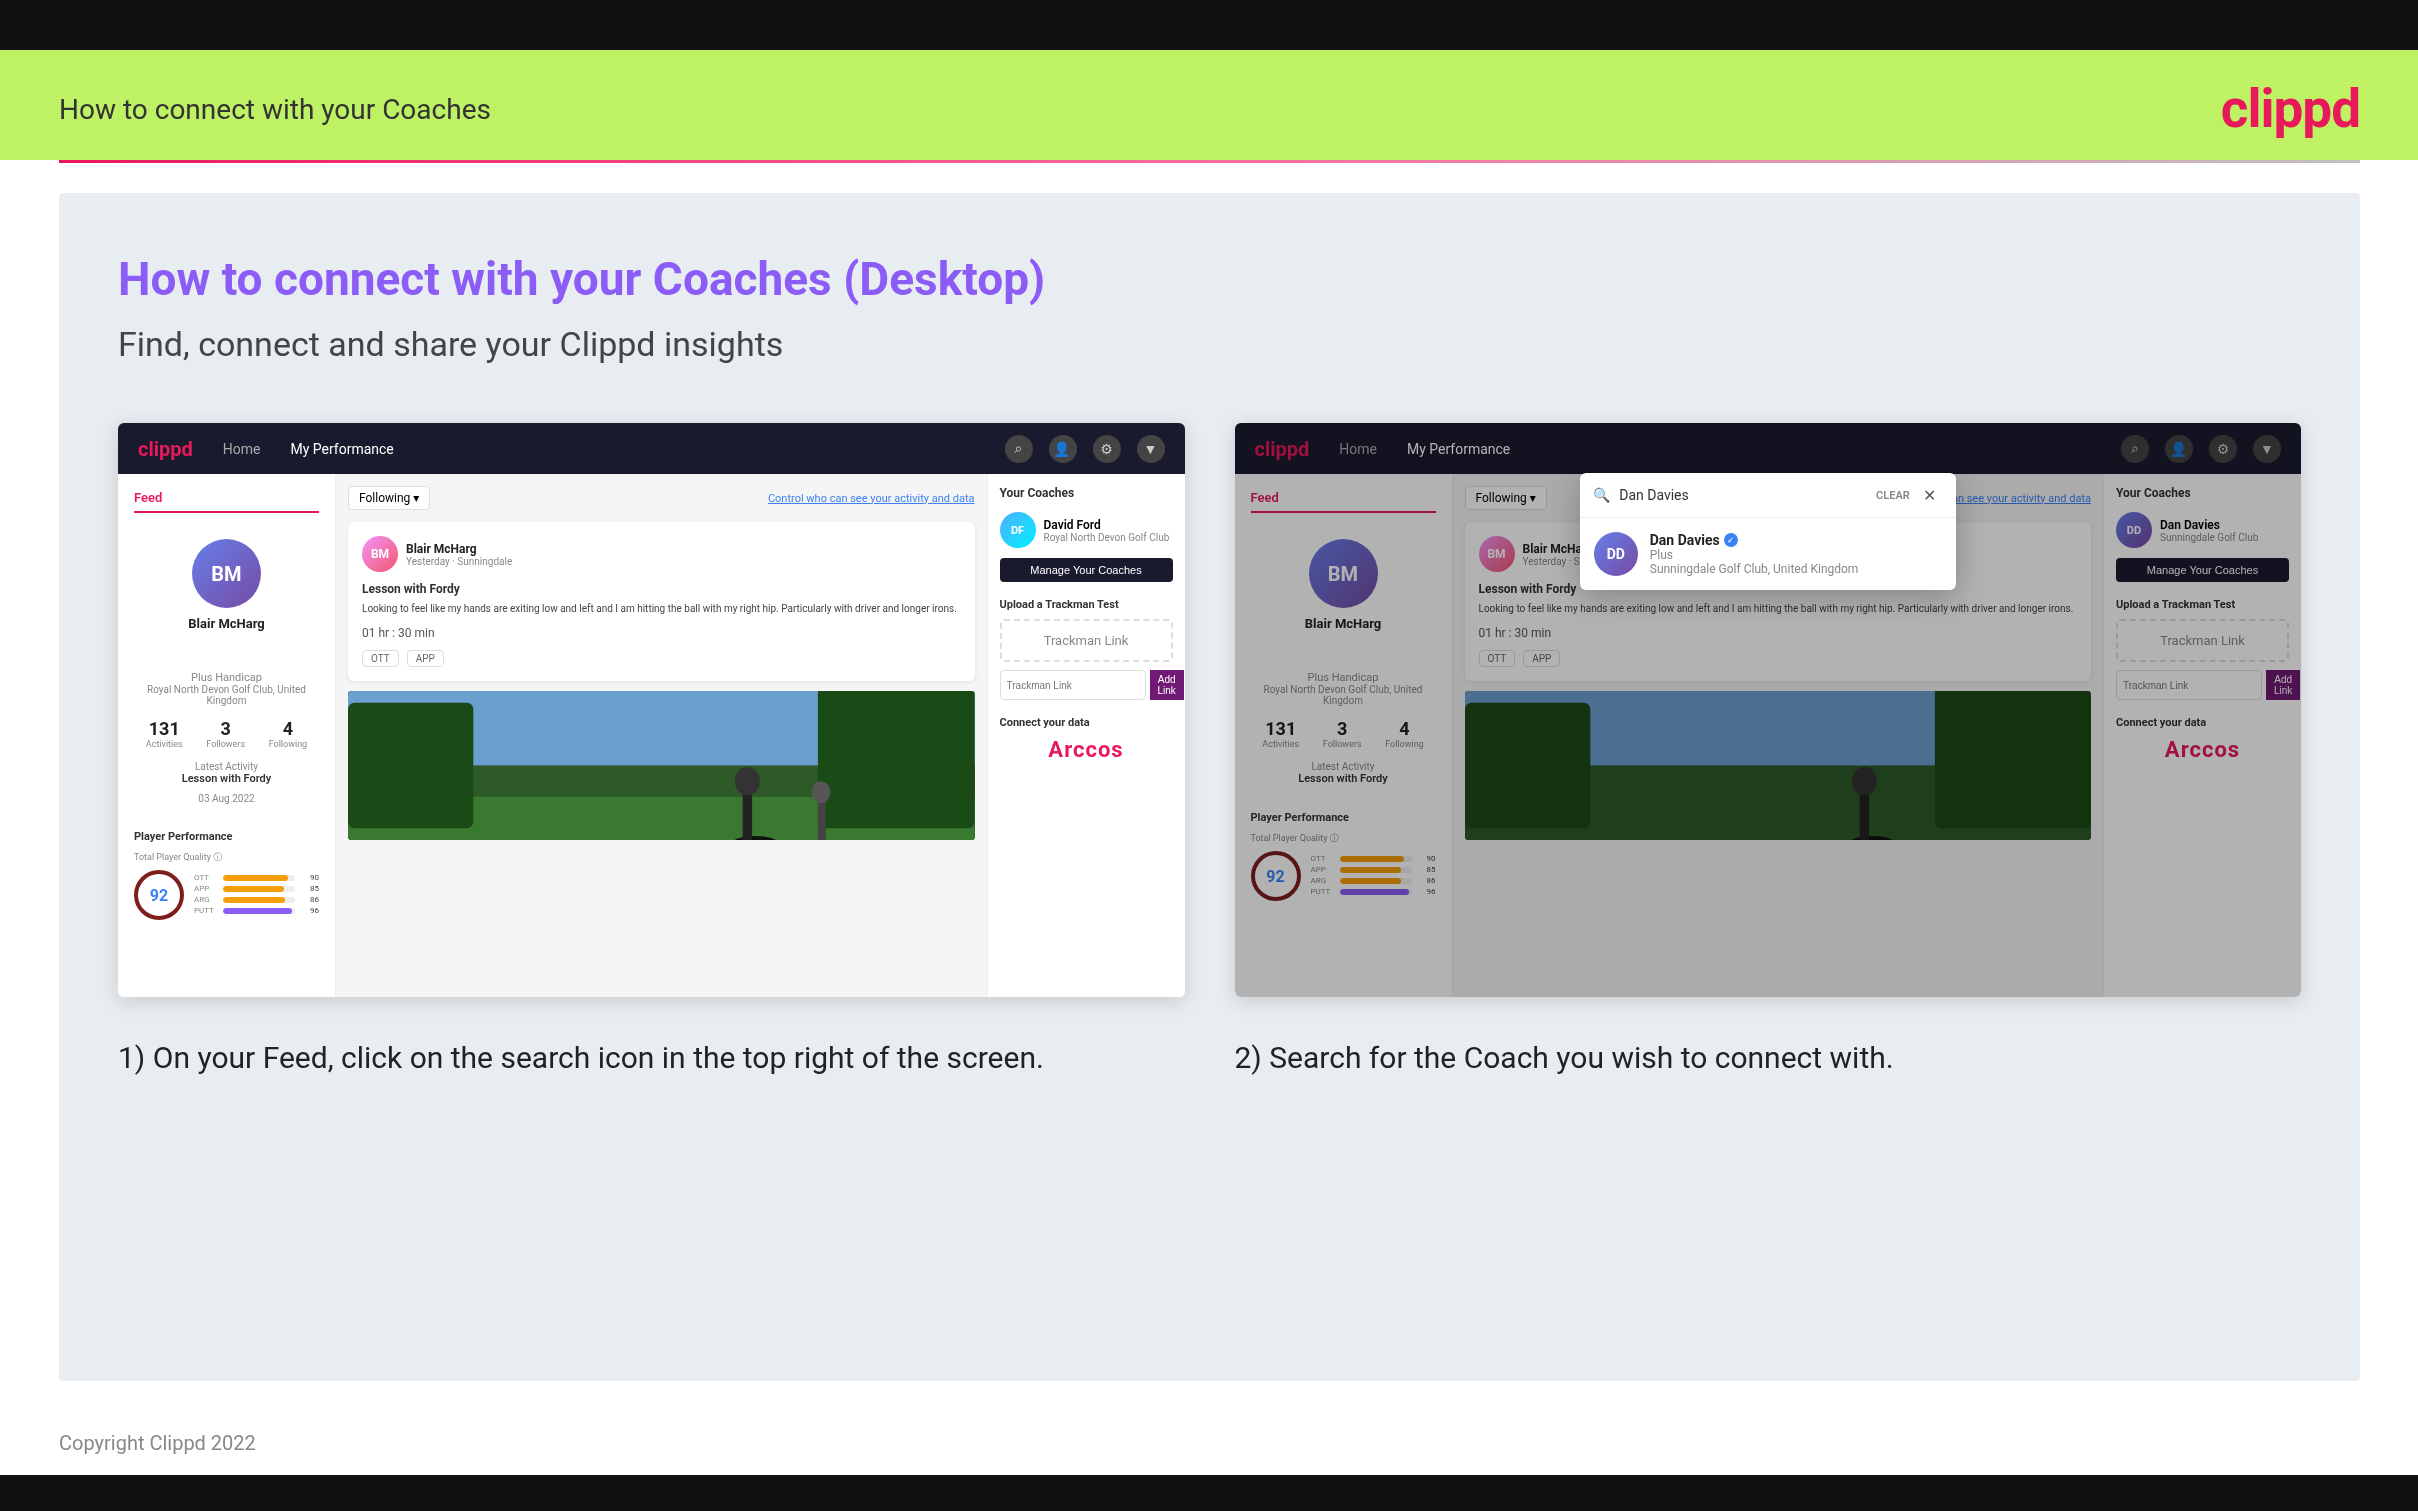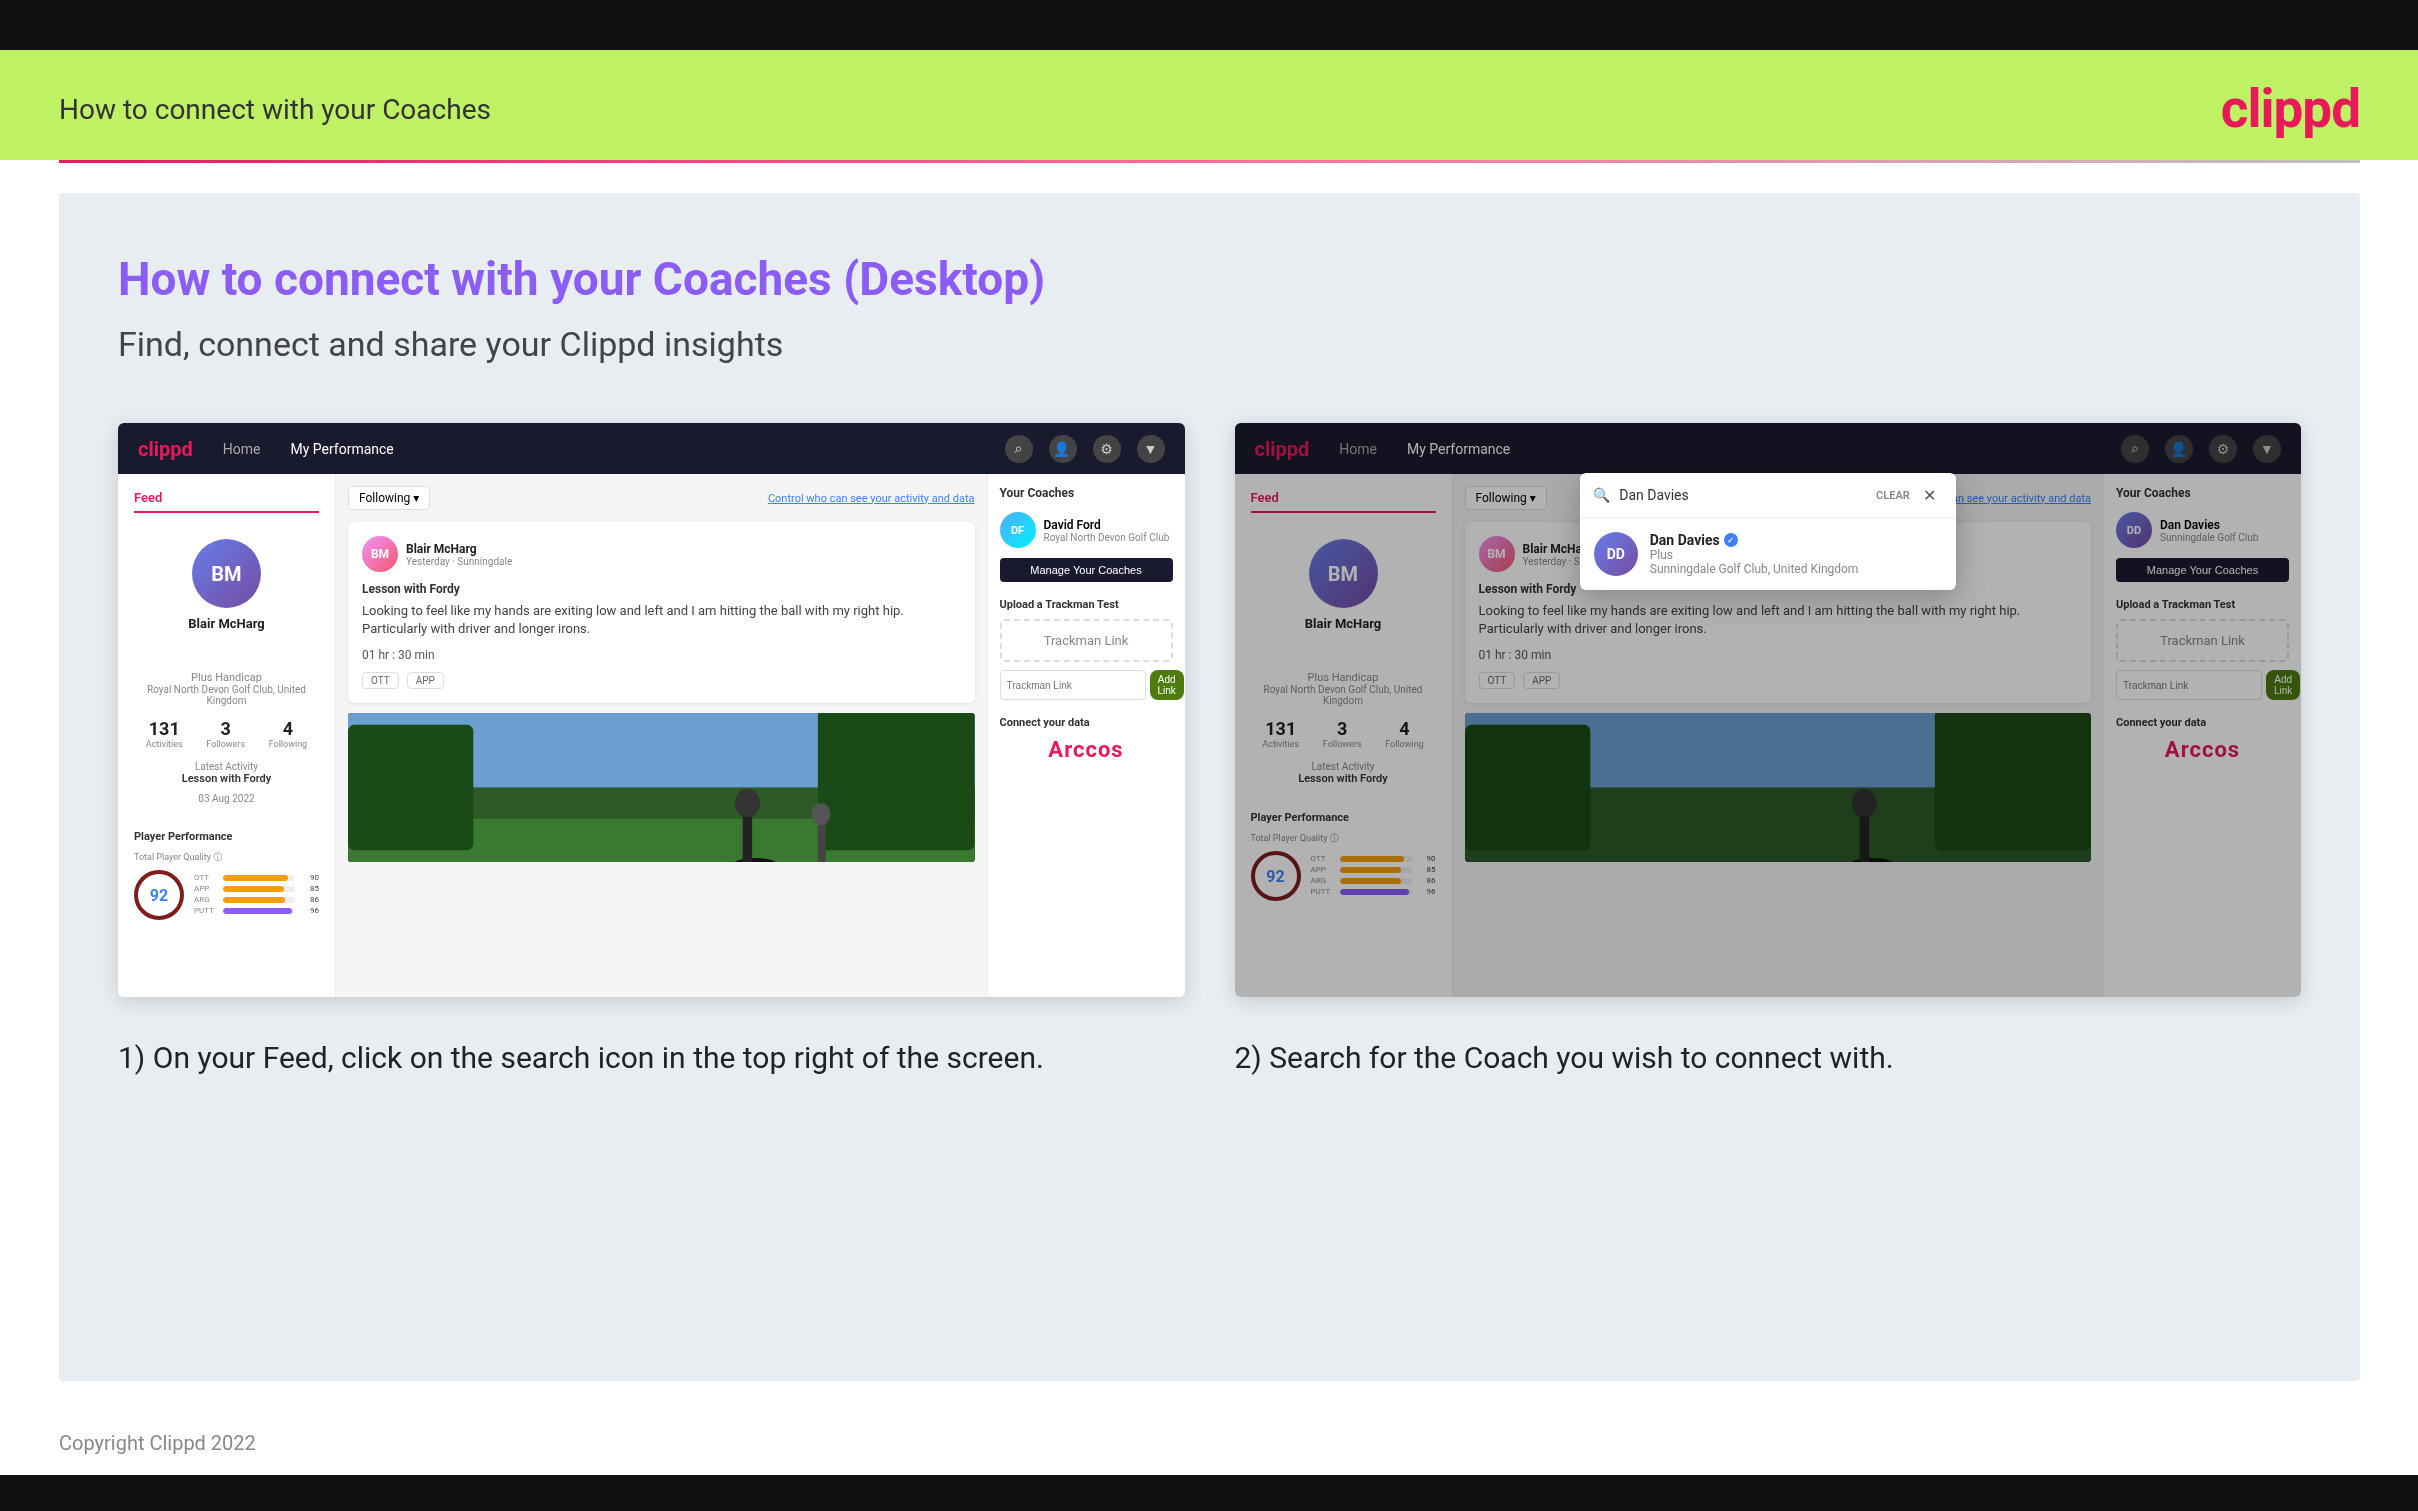--- a/index.html
+++ b/index.html
@@ -324,21 +324,21 @@
     .post-name {
       font-size: 12px;
       font-weight: 700;
       color: #222;
     }
     .post-meta {
       font-size: 10px;
       color: #888;
     }
     .post-text {
-      font-size: 13px;
+      font-size: 10px;
       color: #444;
       line-height: 1.4;
       margin-bottom: 10px;
     }
     .post-duration {
       font-size: 12px;
       color: #555;
       margin-bottom: 10px;
     }
     .post-tags {
@@ -439,24 +439,24 @@
     }
     .trackman-input {
       flex: 1;
       border: 1px solid #ddd;
       border-radius: 4px;
       padding: 4px 6px;
       font-size: 10px;
       color: #888;
     }
     .trackman-add-btn {
-      background: #4d7c0f;
+      background: #701a75;
       color: #fff;
       border: none;
-      border-radius: 8px;
+      border-radius: 0;
       padding: 4px 8px;
       font-size: 10px;
     }
 
     .connect-section {}
     .connect-title {
       font-size: 11px;
       font-weight: 700;
       color: #333;
       margin-bottom: 8px;

